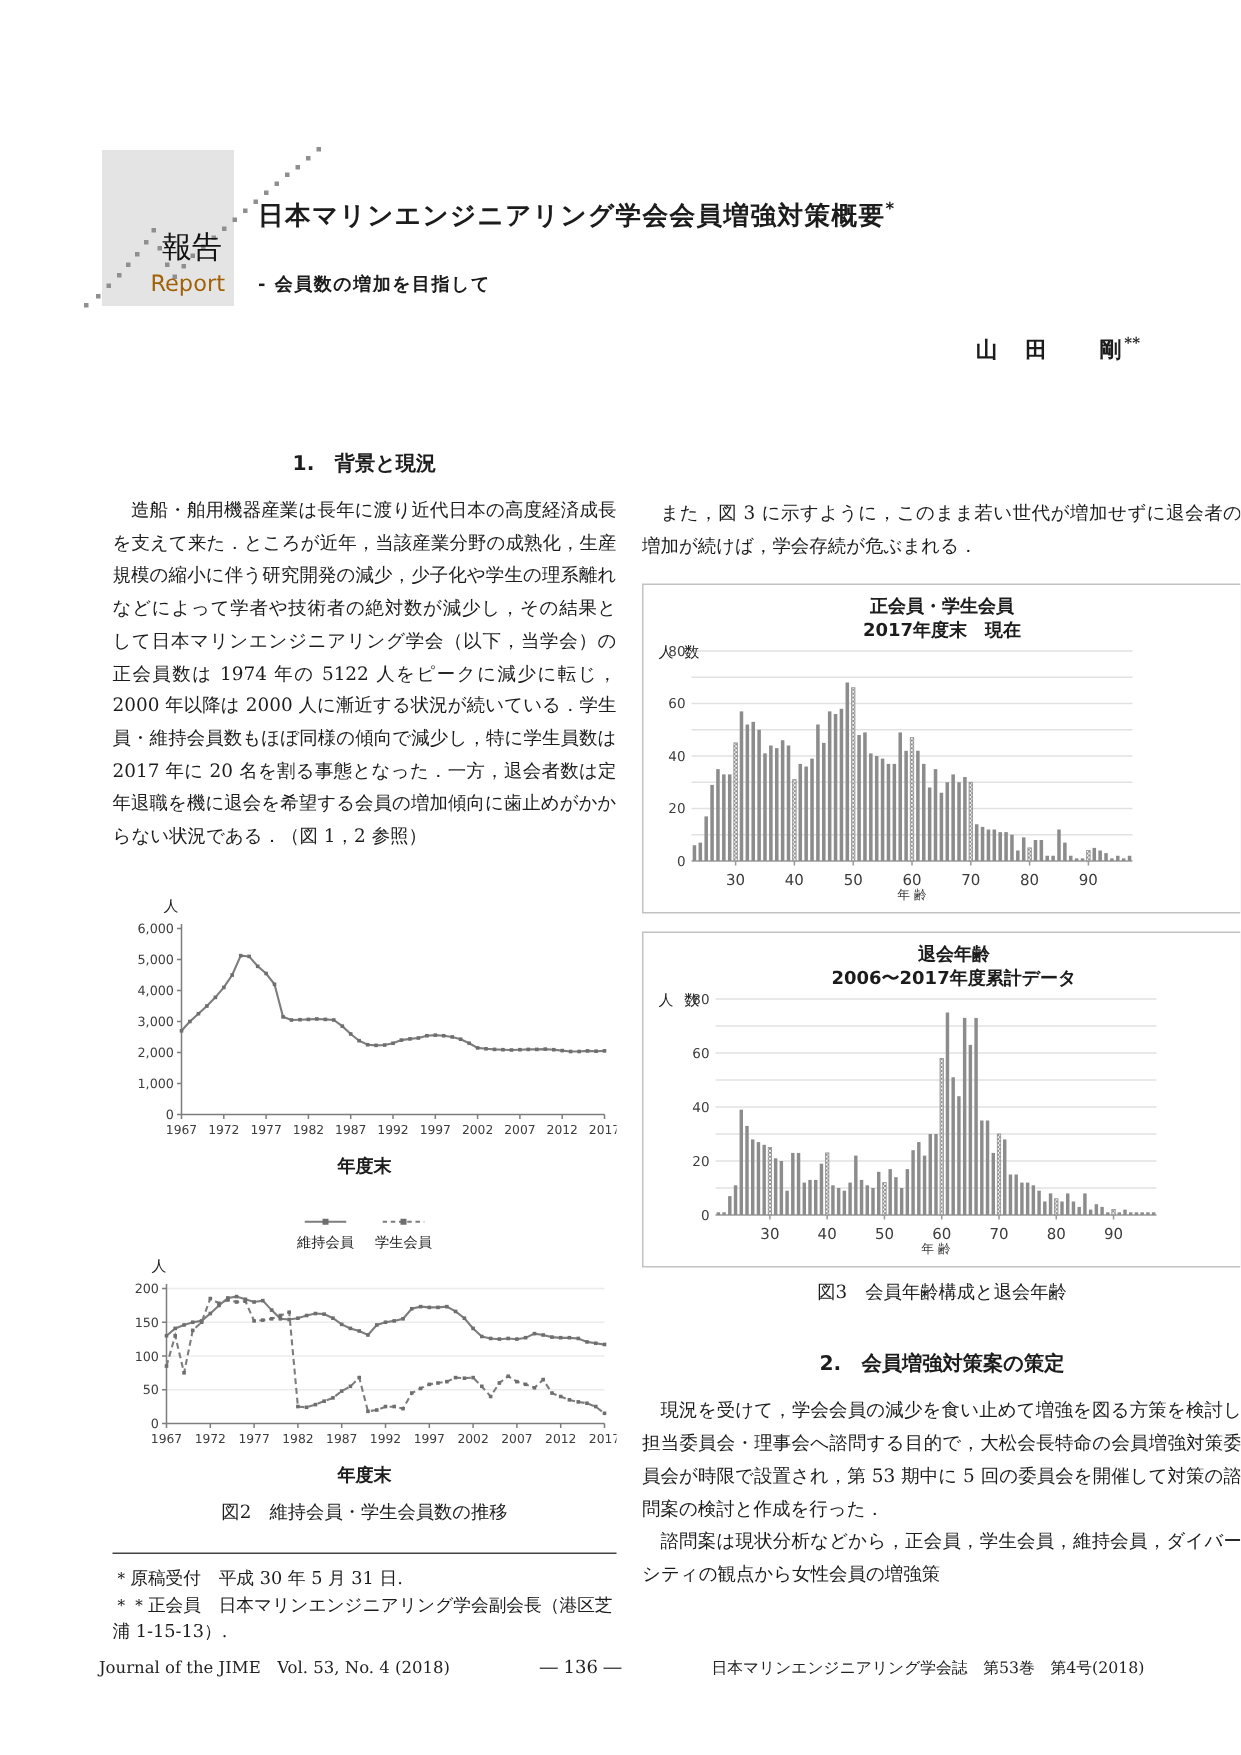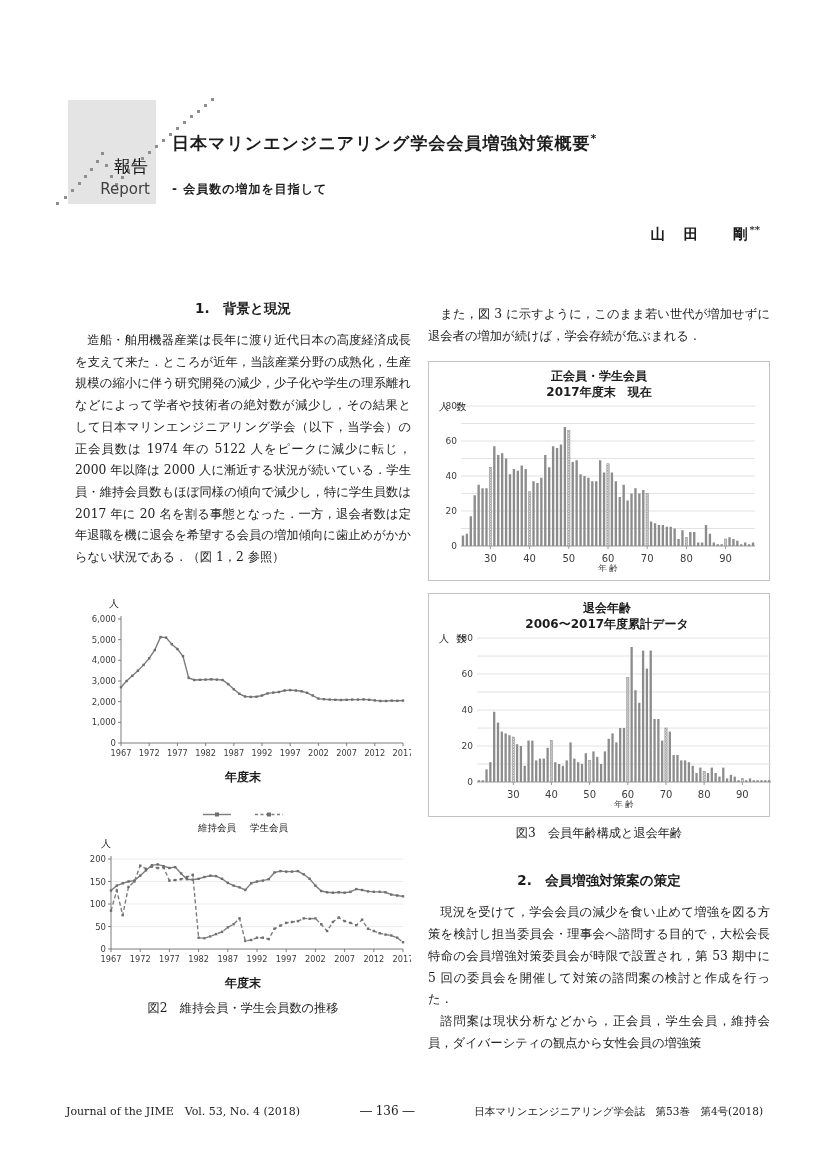--- a/index.html
+++ b/index.html
@@ -2,33 +2,33 @@
 <html><head>
 <meta charset="utf-8">
 <style>
   html,body{margin:0;padding:0;background:#fff;}
   .page{position:relative;width:827px;height:1170px;background:#fff;overflow:hidden;
         font-family:"DejaVu Serif","Liberation Serif",serif;color:#1c1c1c;}
   .sans{font-family:"DejaVu Sans","Liberation Sans",sans-serif;}
   
   .badge{position:absolute;left:68px;top:100px;width:88px;height:104px;background:#e4e4e4;}
   .badge svg{position:absolute;left:-14px;top:-16px;overflow:visible;}
-  .badge .jp{position:absolute;right:8px;bottom:26px;font-size:17px;color:#111;}
-  .badge .en{position:absolute;right:6px;bottom:6px;font-size:15px;color:#404040;}
+  .badge .jp{position:absolute;right:8px;bottom:26px;font-size:20px;color:#111;}
+  .badge .en{position:absolute;right:6px;bottom:6px;font-size:15px;color:#a16207;}
   
   .title-wrap{position:absolute;left:172px;top:132px;width:610px;text-align:left;}
   .title1{font-size:17px;font-weight:bold;letter-spacing:1px;}
   .title1 sup{font-size:11px;}
   .title2{margin-top:26px;font-size:12px;font-weight:bold;letter-spacing:1px;}
   .author{position:absolute;top:224px;left:420px;width:340px;text-align:right;
           font-size:14.5px;font-weight:bold;letter-spacing:2px;}
   .author sup{font-size:10px;letter-spacing:0;}
   
   .col-left{position:absolute;left:75px;top:300px;width:336px;}
-  .col-right{position:absolute;left:428px;top:304px;width:342px;}
+  .col-right{position:absolute;left:428px;top:332px;width:400px;}
   h2{margin:0;text-align:center;font-size:13.5px;font-weight:bold;
      font-family:"DejaVu Sans","Liberation Sans",sans-serif;}
   p.body{margin:12px 0 0 0;font-size:12.3px;line-height:21.7px;text-align:justify;text-indent:1em;}
   
   .figwrap{margin-top:28px;}
   .ylab{font-size:10px;margin-left:34px;margin-bottom:0;color:#222;}
   .xlab{text-align:center;font-size:12px;font-weight:bold;margin-top:2px;
         font-family:"DejaVu Sans","Liberation Sans",sans-serif;}
   .caption{text-align:center;font-size:12.2px;margin-top:8px;}
   .legend{display:flex;justify-content:center;gap:14px;align-items:center;
@@ -356,20 +356,24 @@
           <rect x="303.4" y="81.0" width="2.4" height="2.4" fill="#6e6e6e"></rect>
           <rect x="309.3" y="82.4" width="2.4" height="2.4" fill="#6e6e6e"></rect>
           <rect x="315.1" y="83.3" width="2.4" height="2.4" fill="#6e6e6e"></rect>
           <rect x="321.0" y="85.5" width="2.4" height="2.4" fill="#6e6e6e"></rect>
           <rect x="326.8" y="90.0" width="2.4" height="2.4" fill="#6e6e6e"></rect>
         </svg>
       <div class="xlab">年度末</div>
       <div class="caption">図2　維持会員・学生会員数の推移</div>
     </div>
 
+    <div class="footnotes">
+      <div>＊原稿受付　平成 30 年 5 月 31 日.</div>
+      <div>＊＊正会員　日本マリンエンジニアリング学会副会長（港区芝浦 1-15-13）.</div>
+    </div>
   </div>
 
   <div class="col-right">
     <p class="body" style="margin-top:0;">また，図 3 に示すように，このまま若い世代が増加せずに退会者の増加が続けば，学会存続が危ぶまれる．</p>
 
     <div class="chart-box box1">
       <div class="chart-title">
         <div>正会員・学生会員</div>
         <div>2017年度末　現在</div>
       </div>

